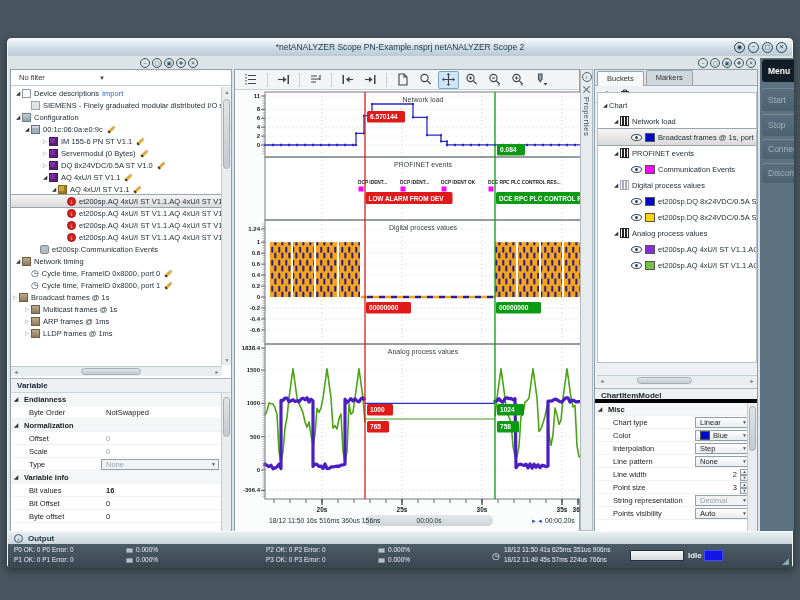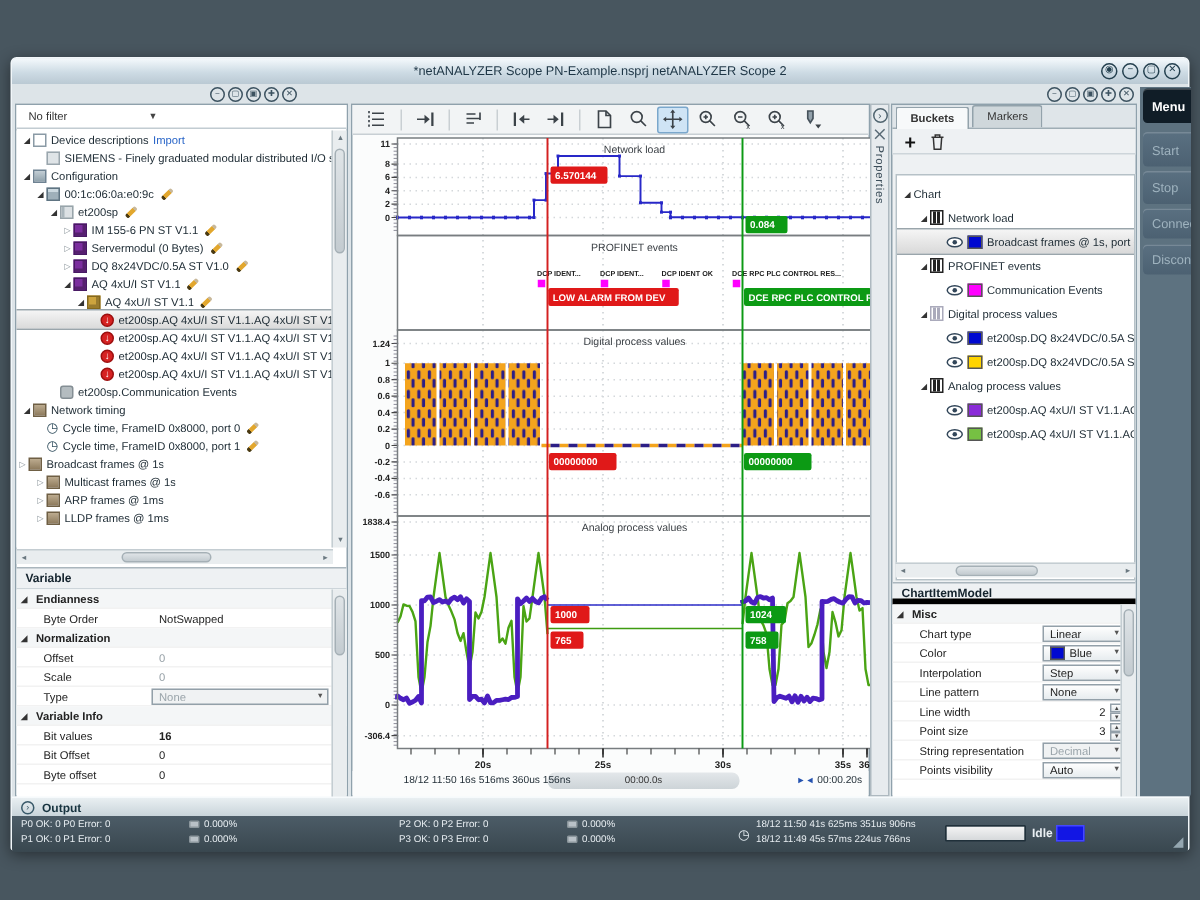--- a/index.html
+++ b/index.html
@@ -72,24 +72,24 @@
 .props-strip{position:absolute;left:572px;top:30px;width:13px;height:462px;background:#e7ebee;border:1px solid #aeb9c0}
 .expand-btn{width:10px;height:10px;border:1px solid #50646f;border-radius:50%;font-size:7px;line-height:9px;text-align:center;color:#50646f;margin:2px auto}
 .pin-ico{width:7px;height:7px;margin:4px auto;position:relative}
 .pin-ico::before,.pin-ico::after{content:"";position:absolute;left:3px;top:-1px;width:1.4px;height:9px;background:#5a6b76}
 .pin-ico::before{transform:rotate(45deg)}.pin-ico::after{transform:rotate(-45deg)}
 .vert-label{writing-mode:vertical-rl;font-size:7.5px;color:#3b4d59;margin:4px auto;letter-spacing:.5px}
 
 .right-panel{left:586px;top:30px;width:164px;height:462px;background:#eef1f3}
 .tabs{position:absolute;left:0;top:0;right:0;height:16px;display:flex;gap:2px;padding-left:2px;border-bottom:1px solid #9fadb5;background:#dfe5e9}
 .tab{font-size:7.5px;padding:2px 9px 0;border:1px solid #93a2ab;border-bottom:none;border-radius:2px 2px 0 0;background:#cfd7db;color:#333;height:15px}
-.tab.active{background:#f7f9fa;margin-top:1px;font-weight:bold}
+.tab.active{background:#f7f9fa;margin-top:1px;font-weight:normal}
 .rp-toolbar{position:absolute;left:0;top:16px;right:0;height:17px;background:#eef1f3;display:flex;align-items:center;gap:8px;padding-left:8px;border-bottom:1px solid #cdd5da}
 .addbtn{font-size:13px;font-weight:bold;color:#111;line-height:13px}
-.rtree{position:absolute;left:2px;top:46px;width:160px;height:271px;background:#fff;border:1px solid #b6c1c7;overflow:hidden;padding-top:4px}
+.rtree{position:absolute;left:2px;top:22px;width:160px;height:271px;background:#fff;border:1px solid #b6c1c7;overflow:hidden;padding-top:4px}
 .rrow{display:flex;align-items:center;height:16px;font-size:7.5px;color:#1c2a33;white-space:nowrap;overflow:hidden}
 .rrow.sel{background:linear-gradient(#f5f5f5,#d9d9d9);outline:1px solid #9aa5ab}
 .eye{position:relative;width:11px;height:7px;border:1px solid #33475a;border-radius:50%;background:#fff;flex:none;margin-right:3px}
 .eye::after{content:"";position:absolute;left:3px;top:1px;width:3px;height:3px;border-radius:50%;background:#33475a}
 .ic-track{width:9px;height:10px;flex:none;margin-right:3px;border:1px solid #222;background:linear-gradient(90deg,#fff 0 1px,#222 1px 3px,#fff 3px 4px,#222 4px 6px,#fff 6px)}
 .ic-track-light{border-color:#aab;background:linear-gradient(90deg,#fff 0 1px,#aab 1px 3px,#fff 3px 4px,#aab 4px 6px,#fff 6px)}
 .cim-header{position:absolute;left:0;right:0;top:318px;height:15px;background:#eef1f3;border-top:1px solid #aab6bd;border-bottom:4px solid #000000;font-weight:bold;font-size:8px;padding:2px 0 0 6px;color:#14232d}
 
 .menu-col{position:absolute;left:752px;top:19px;width:34px;height:473px;background:#5d7280;border-radius:0 0 2px 0;overflow:hidden}
 .menu-btn{position:absolute;left:2px;width:34px;border-radius:3px 0 0 3px;color:#9fb3bf;font-size:8.5px;display:flex;align-items:center;padding-left:6px;background:linear-gradient(#5a7081,#4c6172);box-shadow:inset 0 1px rgba(255,255,255,.18);white-space:nowrap;overflow:hidden}
@@ -153,26 +153,20 @@
         </div>
         <div class="trow" style="padding-left: 3px;">
           <span class="exp">◢</span>
           <span class="ic ic-config"></span>
           <span class="lbl">Configuration</span>
         </div>
         <div class="trow" style="padding-left: 12px;">
           <span class="exp">◢</span>
           <span class="ic ic-device"></span>
           <span class="lbl">00:1c:06:0a:e0:9c</span>
-          <span class="pencil"></span>
-        </div>
-        <div class="trow" style="padding-left: 21px;">
-          <span class="exp">◢</span>
-          <span class="ic ic-rack"></span>
-          <span class="lbl">et200sp</span>
           <span class="pencil"></span>
         </div>
         <div class="trow" style="padding-left: 30px;">
           <span class="exp closed">▷</span>
           <span class="ic ic-module"></span>
           <span class="lbl">IM 155-6 PN ST V1.1</span>
           <span class="pencil"></span>
         </div>
         <div class="trow" style="padding-left: 30px;">
           <span class="exp closed">▷</span>

